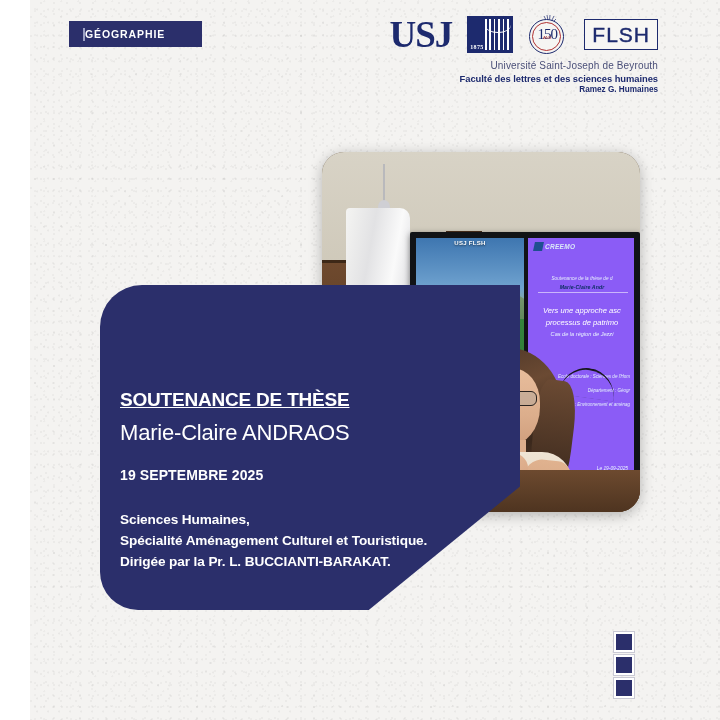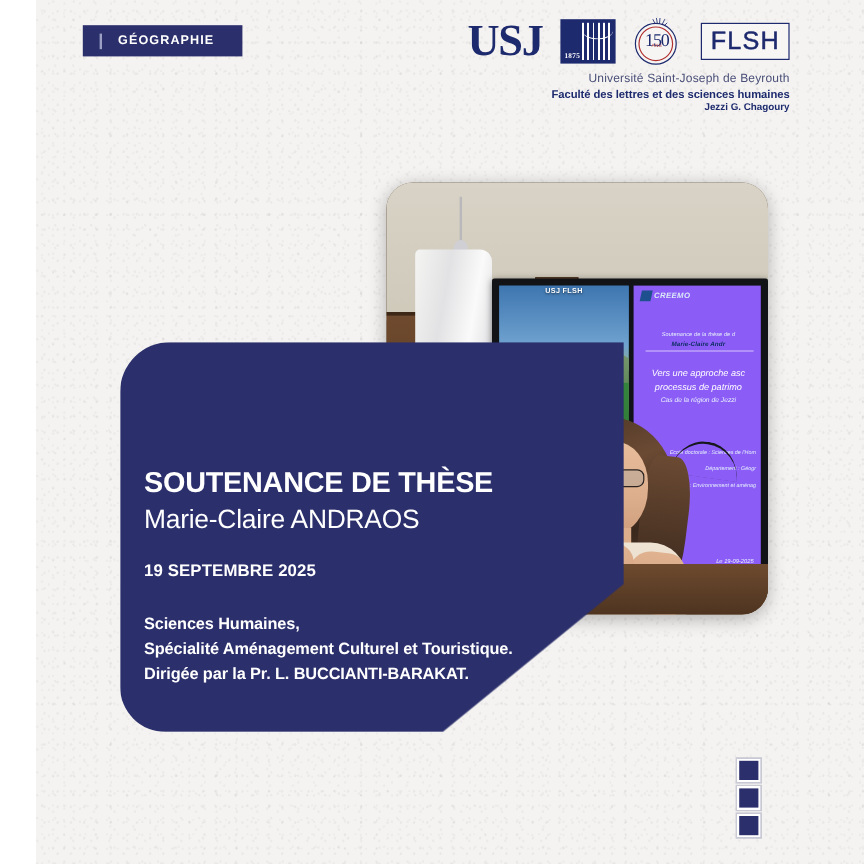--- a/index.html
+++ b/index.html
@@ -55,21 +55,20 @@
     display:flex; align-items:center;
     z-index:5;
   }
   .badge-bar{
     width:2px; height:13px;
     background:#9ba0c4;
     margin-left:14px;
   }
   .badge-label{
     flex:1;
-    text-align:center;
     color:#ffffff;
     font-size:10.5px;
     font-weight:bold;
     letter-spacing:.9px;
     padding-right:10px;
   }
 
   
   .logo-block{
     position:absolute; right:62px; top:12px;
@@ -455,22 +454,23 @@
     background:#2b2f6b;
     border-radius:42px 0 0 38px;
     z-index:4;
     clip-path:polygon(0% 0%, 100% 0%, 100% 62%, 64% 100%, 0% 100%);
   }
   .card-inner{
     position:absolute; left:0; top:0; width:100%; height:100%;
   }
   .card-title{
     position:absolute; left:20px; top:104px;
-    color:#ffffff; font-size:24px; font-weight:bold;
+    color:#ffffff; font-size:19px; font-weight:bold;
     letter-spacing:-.2px;
+    text-decoration:underline;
   }
   .card-name{
     position:absolute; left:20px; top:135px;
     color:#ffffff; font-size:22px; font-weight:normal;
     letter-spacing:-.2px;
   }
   .card-date{
     position:absolute; left:20px; top:182px;
     color:#ffffff; font-size:14px; font-weight:bold;
     letter-spacing:.1px;
@@ -605,21 +605,21 @@
         <span class="ring2"></span>
         <span class="num">150</span>
         <span class="ans">ANS</span>
       </span>
       <span class="flsh-box">
         <span class="flsh-text">FLSH</span>
       </span>
     </div>
     <div class="logo-sub1">Université Saint-Joseph de Beyrouth</div>
     <div class="logo-sub2">Faculté des lettres et des sciences humaines</div>
-    <div class="logo-sub3">Jezzi G. Chagoury</div>
+    <div class="logo-sub3">Ramez G. Humaines</div>
   </div>
 
 
   <div class="squares">
     <span class="sq"></span>
     <span class="sq"></span>
     <span class="sq"></span>
   </div>
 
   <div class="left-strip"></div>

